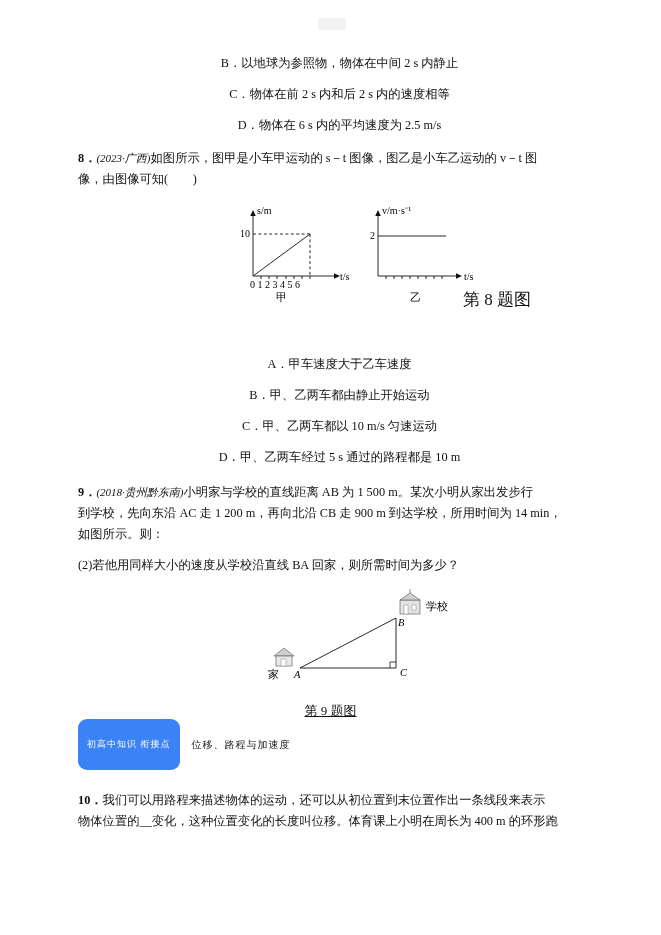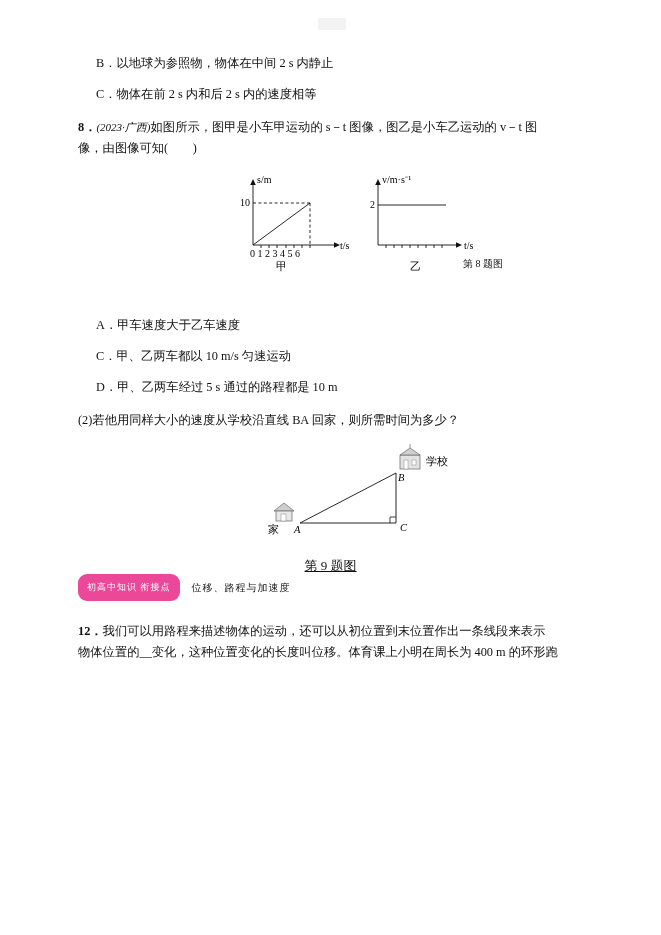--- a/index.html
+++ b/index.html
@@ -15,40 +15,41 @@
     position:absolute;
     left:0;top:0;width:661px;height:935px;
   }
   .content{
     position:absolute;
     left:78px; top:55px; width:505px;
   }
   .opt{
     margin:0 0 14px 18px;
     font-size:12.3px;
+    text-align:center;
   }
   .qnum{font-weight:bold;}
   .para{
     margin:0 0 10px 0;
     font-size:12.3px;
     line-height:21px;
     text-align:justify;
   }
   .small{font-size:11px;}
   .italic{font-style:italic;}
   
   .fig8{
     position:relative;
     height:120px;
     margin-top:14px;
   }
   .fig8 .cap{
     position:absolute;
     left:385px; top:84px;
-    font-size:10px;
+    font-size:17px;
   }
   .axislabel{
     font-size:10px;
     font-family:"Liberation Serif", serif;
   }
   
   .fig9{
     position:relative;
     height:115px;
     margin-top:12px;
@@ -61,25 +62,25 @@
   }
   
   .tagrow{
     margin-top:16px;
     display:flex;
     align-items:center;
     gap:12px;
   }
   .tagpill{
     display:inline-block;
-    background:#ec4899;
+    background:#3b82f6;
     color:#fff;
     font-size:9px;
     letter-spacing:1px;
-    padding:7px 9px;
+    padding:19px 9px;
     border-radius:9px;
     font-family:"Liberation Sans", sans-serif;
     white-space:nowrap;
   }
   .tagtext{
     font-size:10px;
     letter-spacing:1px;
   }
   
   .topmark{
@@ -93,20 +94,21 @@
 </head>
 <body>
 
 <div class="page">
   <div class="topmark"></div>
 
   <div class="content">
 
     <div class="opt">B．以地球为参照物，物体在中间 2 s 内静止</div>
     <div class="opt">C．物体在前 2 s 内和后 2 s 内的速度相等</div>
+    <div class="opt">D．物体在 6 s 内的平均速度为 2.5 m/s</div>
 
     <div class="para" style="margin-top:14px;">
       <span class="qnum">8．</span><span class="italic small">(2023·广西)</span><span>如图所示，图甲是小车甲运动的 s－t 图像，图乙是小车乙运动的 v－t 图</span><br>
       <span>像，由图像可知(　　)</span>
     </div>
 
     <div class="fig8">
       <svg width="505" height="120" viewBox="0 0 505 120">
 
         <g stroke="#111" stroke-width="0.9" fill="none">
@@ -150,24 +152,30 @@
           <line x1="364" y1="72" x2="364" y2="75"></line>
         </g>
         <text class="axislabel" x="304" y="10">v/m·s⁻¹</text>
         <text class="axislabel" x="386" y="76">t/s</text>
         <text class="axislabel" x="292" y="35">2</text>
         <text class="axislabel" x="332" y="97" style="font-size:11px;">乙</text>
       </svg>
       <div class="cap">第 8 题图</div>
     </div>
 
-    <div class="opt" style="margin-top:24px;">A．甲车速度大于乙车速度</div>
+    <div class="opt" style="margin-top:32px;">A．甲车速度大于乙车速度</div>
+    <div class="opt">B．甲、乙两车都由静止开始运动</div>
     <div class="opt">C．甲、乙两车都以 10 m/s 匀速运动</div>
     <div class="opt">D．甲、乙两车经过 5 s 通过的路程都是 10 m</div>
 
+    <div class="para" style="margin-top:16px;">
+      <span class="qnum">9．</span><span class="italic small">(2018·贵州黔东南)</span><span>小明家与学校的直线距离 AB 为 1 500 m。某次小明从家出发步行</span><br>
+      <span>到学校，先向东沿 AC 走 1 200 m，再向北沿 CB 走 900 m 到达学校，所用时间为 14 min，</span><br>
+      <span>如图所示。则：</span>
+    </div>
     <div class="para" style="margin-top:10px;">(2)若他用同样大小的速度从学校沿直线 BA 回家，则所需时间为多少？</div>
 
     <div class="fig9">
       <svg width="505" height="108" viewBox="0 0 505 108">
 
         <g stroke="#111" stroke-width="0.9" fill="none">
           <line x1="222" y1="80" x2="318" y2="80"></line>
           <line x1="318" y1="80" x2="318" y2="30"></line>
           <line x1="222" y1="80" x2="318" y2="30"></line>
           <path d="M312,80 L312,74 L318,74" stroke-width="0.8"></path>
@@ -194,18 +202,18 @@
       </svg>
       <div class="fig9cap">第 9 题图</div>
     </div>
 
     <div class="tagrow">
       <span class="tagpill">初高中知识 衔接点</span>
       <span class="tagtext">位移、路程与加速度</span>
     </div>
 
     <div class="para" style="margin-top:20px;">
-      <span class="qnum">12．</span><span>我们可以用路程来描述物体的运动，还可以从初位置到末位置作出一条线段来表示</span><br>
+      <span class="qnum">10．</span><span>我们可以用路程来描述物体的运动，还可以从初位置到末位置作出一条线段来表示</span><br>
       <span>物体位置的__变化，这种位置变化的长度叫位移。体育课上小明在周长为 400 m 的环形跑</span>
     </div>
 
   </div>
 </div>
 
 </body></html>

